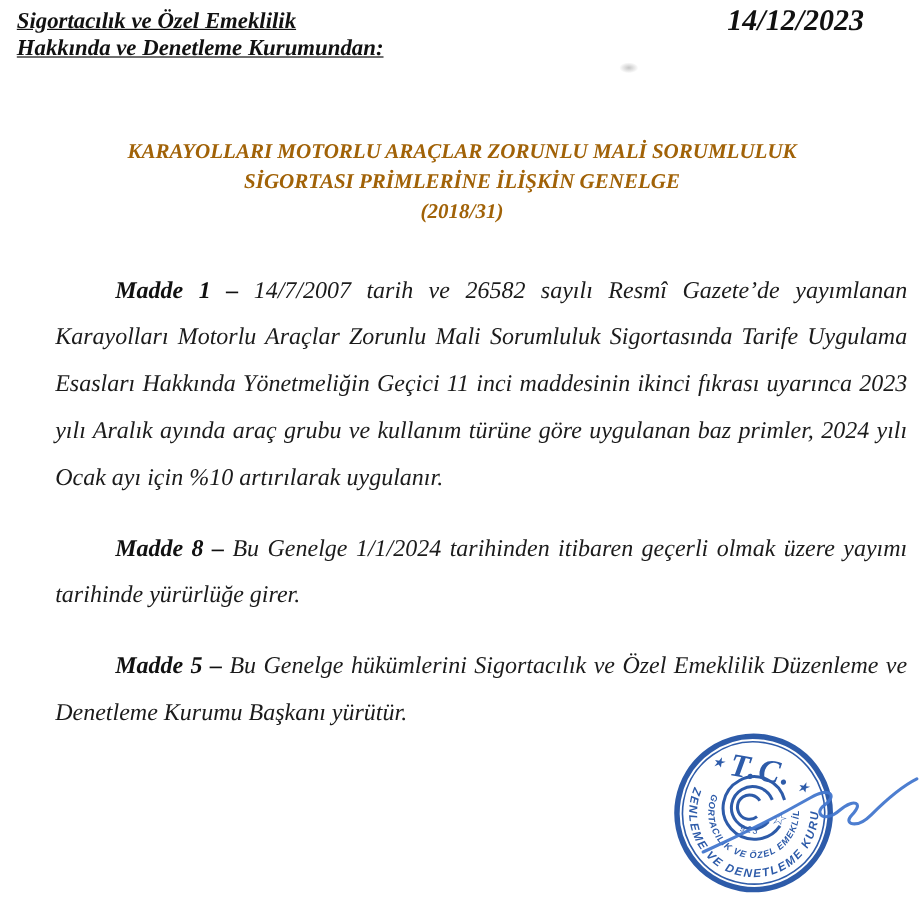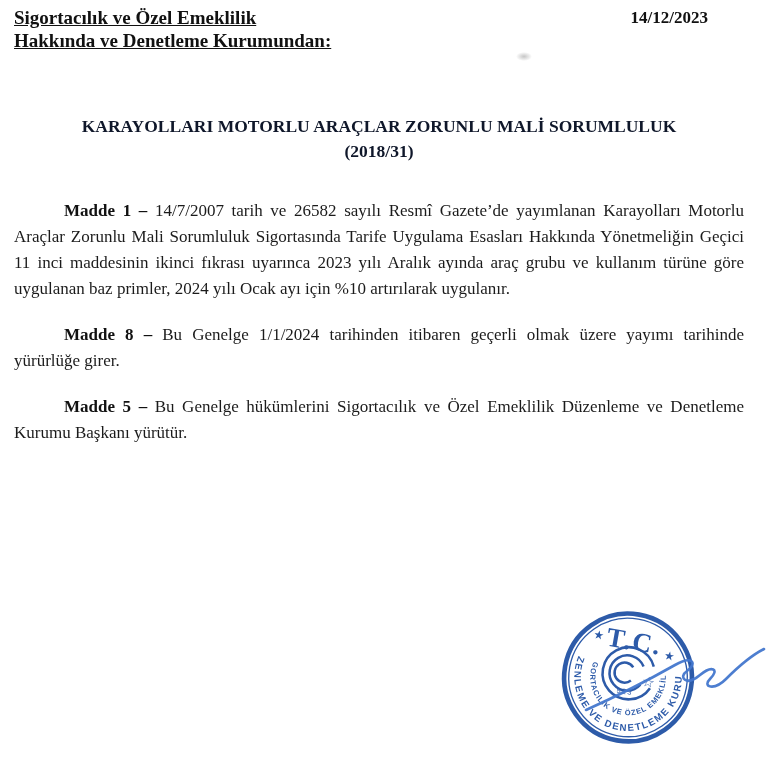--- a/index.html
+++ b/index.html
@@ -4,32 +4,33 @@
 <style>
   html,body{margin:0;padding:0;background:#ffffff;}
   .page{
     position:relative;
     width:770px;height:763px;
     background:#ffffff;
     font-family:"Liberation Serif","DejaVu Serif",serif;
     color:#1c1c1c;
     overflow:hidden;
     box-sizing:border-box;
-    padding:6px 26px 0 14px;
+    padding:6px 14px 0 14px;
+    font-style:italic;
   }
   
   .header{display:flex;justify-content:space-between;align-items:flex-start;}
   .sender{font-weight:bold;font-size:19px;line-height:23px;color:#111;}
   .sender .line{text-decoration:underline;white-space:nowrap;}
-  .doc-date{font-weight:bold;font-size:17px;line-height:23px;color:#111;padding-right:36px;}
+  .doc-date{font-weight:bold;font-size:25px;line-height:23px;color:#111;padding-right:36px;}
   
-  .title-block{margin-top:62px;text-align:center;font-weight:bold;color:#0f172a;
+  .title-block{margin-top:62px;text-align:center;font-weight:bold;color:#a16207;
     font-size:17.5px;line-height:25px;}
   
-  .body-block{margin-top:34px;font-size:17px;line-height:26px;text-align:justify;color:#1b1b1b;}
+  .body-block{margin-top:34px;font-size:20px;line-height:39px;text-align:justify;color:#1b1b1b;margin-left:32px;}
   .body-block p{margin:0 0 20px 0;text-indent:50px;}
   .lead{font-weight:bold;color:#111;}
   
   .smudge{position:absolute;left:516px;top:52px;width:16px;height:9px;border-radius:50%;
     background:radial-gradient(closest-side,rgba(90,90,90,.35),rgba(120,120,120,0));}
   
   .stamp-wrap{position:absolute;left:544px;top:596px;width:168px;height:168px;}
   .stamp-wrap svg{display:block;}
   .sig-wrap{position:absolute;left:540px;top:596px;width:230px;height:140px;}
   .stamp-serif{font-family:"Liberation Serif","DejaVu Serif",serif;}
@@ -45,20 +46,21 @@
       <div class="line">Sigortacılık ve Özel Emeklilik</div>
       <div class="line">Hakkında ve Denetleme Kurumundan:</div>
     </div>
     <div class="doc-date">14/12/2023</div>
   </div>
 
   <div class="smudge"></div>
 
   <div class="title-block">
     <div>KARAYOLLARI MOTORLU ARAÇLAR ZORUNLU MALİ SORUMLULUK</div>
+    <div>SİGORTASI PRİMLERİNE İLİŞKİN GENELGE</div>
     <div>(2018/31)</div>
   </div>
 
   <div class="body-block">
     <p><span class="lead">Madde 1 –</span><span> 14/7/2007 tarih ve 26582 sayılı Resmî Gazete’de yayımlanan Karayolları Motorlu Araçlar Zorunlu Mali Sorumluluk Sigortasında Tarife Uygulama Esasları Hakkında Yönetmeliğin Geçici 11 inci maddesinin ikinci fıkrası uyarınca 2023 yılı Aralık ayında araç grubu ve kullanım türüne göre uygulanan baz primler, 2024 yılı Ocak ayı için %10 artırılarak uygulanır.</span></p>
     <p><span class="lead">Madde 8 –</span><span> Bu Genelge 1/1/2024 tarihinden itibaren geçerli olmak üzere yayımı tarihinde yürürlüğe girer.</span></p>
     <p><span class="lead">Madde 5 –</span><span> Bu Genelge hükümlerini Sigortacılık ve Özel Emeklilik Düzenleme ve Denetleme Kurumu Başkanı yürütür.</span></p>
   </div>
 
   <div class="stamp-wrap">

